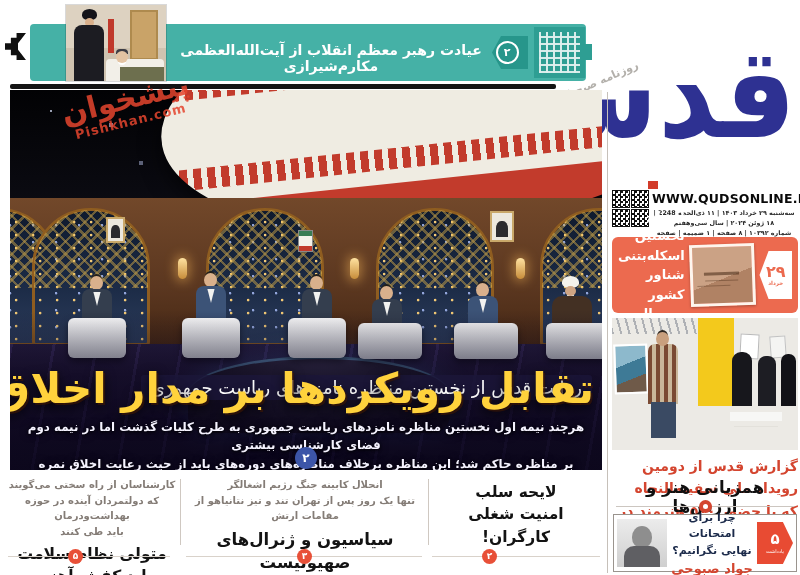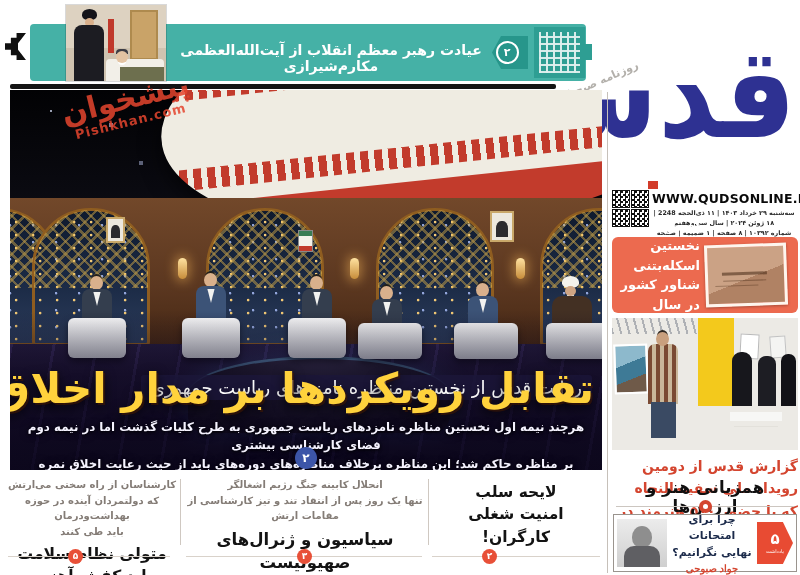--- a/index.html
+++ b/index.html
@@ -73,21 +73,21 @@
   .rosette{left:699px;top:500px;width:13px;height:13px;border-radius:50%;background:#d4452f;}
   .rosette::after{content:"";position:absolute;left:4px;top:4px;width:5px;height:5px;border-radius:50%;background:#fff;}
 
   
   .note-box{left:613px;top:514px;width:184px;height:58px;border:1px solid #9a948e;background:#fff;display:flex;align-items:center;gap:4px;padding:3px;box-sizing:border-box;direction:ltr;}
   .note-photo{width:50px;height:48px;background:linear-gradient(180deg,#ececec,#cfcfcf);position:relative;overflow:hidden;flex:none;}
   .note-photo::before{content:"";position:absolute;left:15px;top:7px;width:20px;height:22px;border-radius:50% 50% 45% 45%;background:#8e8e8e;}
   .note-photo::after{content:"";position:absolute;left:7px;top:27px;width:36px;height:21px;border-radius:10px 10px 0 0;background:#5f5f63;}
   .note-text{flex:1;text-align:center;direction:rtl;}
   .note-headline{color:#1b2a4a;font-weight:bold;font-size:11px;line-height:1.5;}
-  .note-author{color:#d4452f;font-size:10px;font-weight:bold;margin-top:2px;font-family:Liberation Serif, serif;}
+  .note-author{color:#d4452f;font-size:13px;font-weight:bold;margin-top:2px;}
   .note-badge{width:36px;height:42px;flex:none;background:#e84b33;clip-path:polygon(0 0,72% 0,100% 50%,72% 100%,0 100%);display:flex;flex-direction:column;align-items:center;justify-content:center;color:#fff;}
   .note-badge .n{font-size:15px;font-weight:bold;line-height:1;}
   .note-badge .l{font-size:5px;margin-top:1px;}
 
   
   .photo{left:10px;top:90px;width:592px;height:380px;background:#08080d;overflow:hidden;}
   .studio-top{position:absolute;left:0;top:0;right:0;height:112px;background:linear-gradient(180deg,#020204,#0b0b12);}
   .glints{position:absolute;left:40px;top:20px;width:2px;height:2px;background:#9aa0b4;
     box-shadow:60px 14px 0 1px #7d8298,150px 30px 0 1px #6d7288,230px 8px 0 1px #8d92a8,90px 52px 0 1px #5d6278,300px 40px 0 1px #7d8298;}
   .flag-arc{position:absolute;top:-95px;left:150px;width:560px;height:235px;border-radius:50%;transform:rotate(-6deg);
@@ -190,20 +190,24 @@
     <div>شماره ۱۰۳۹۲ | ۸ صفحه | ۱ ضمیمه | صفحه ویژه خراسان</div>
     <div class="price">قیمت در مشهد و تهران ۳۰۰۰ تومان | سایر مناطق کشور ۳۰۰۰ تومان</div>
   </div>
 
   <div class="abs history-box">
     <div class="history-text ml">افتتاح نخستین
 اسکله‌بتنی
 شناور کشور
 در سال ۱۳۸۹</div>
     <div class="history-photo"></div>
+    <div class="history-badge">
+      <div class="d">۲۹</div>
+      <div class="m">خرداد</div>
+    </div>
   </div>
 
   <div class="abs art-photo">
     <div class="truss"></div>
     <div class="yellow-banner"></div>
     <div class="canvas-left"></div>
     <div class="painter-body"></div>
     <div class="painter-head"></div>
     <div class="painter-legs"></div>
     <div class="easel-r1"></div>
@@ -284,26 +288,26 @@
     <div class="wm-fa">پیشخوان</div>
     <div class="wm-en">Pishkhan.com</div>
   </div>
 
   <div class="abs bcol bcol-right">
     <div class="headline ml">لایحه سلب
 امنیت شغلی کارگران!</div>
   </div>
   <div class="abs bcol bcol-mid">
     <div class="kicker ml">انحلال کابینه جنگ رژیم اشغالگر
-تنها یک روز پس از انتقاد تند و تیز کارشناسی از مقامات ارتش</div>
+تنها یک روز پس از تهران تند و تیز نتانیاهو از مقامات ارتش</div>
     <div class="headline ml">سیاسیون و ژنرال‌های صهیونیست
 به جان هم افتادند</div>
   </div>
   <div class="abs bcol bcol-left">
-    <div class="kicker ml">کارشناسان از راه سختی می‌ارتش
+    <div class="kicker ml">کارشناسان از راه سختی می‌گویند
 که دولتمردان آینده در حوزه بهداشت‌ودرمان
 باید طی کنند</div>
     <div class="headline ml">متولی نظام سلامت
 باید کفش آهنین بپوشد</div>
   </div>
 
   <div class="abs vsep vsep1"></div>
   <div class="abs vsep vsep2"></div>
   <div class="abs sidebar-sep"></div>
 

